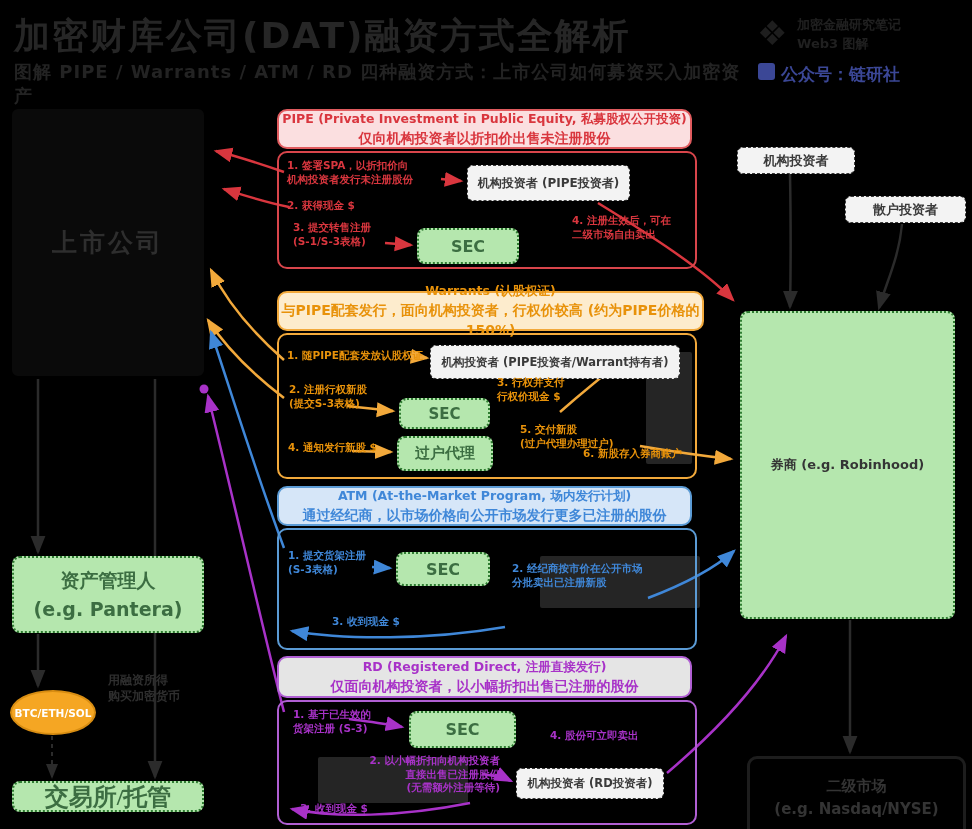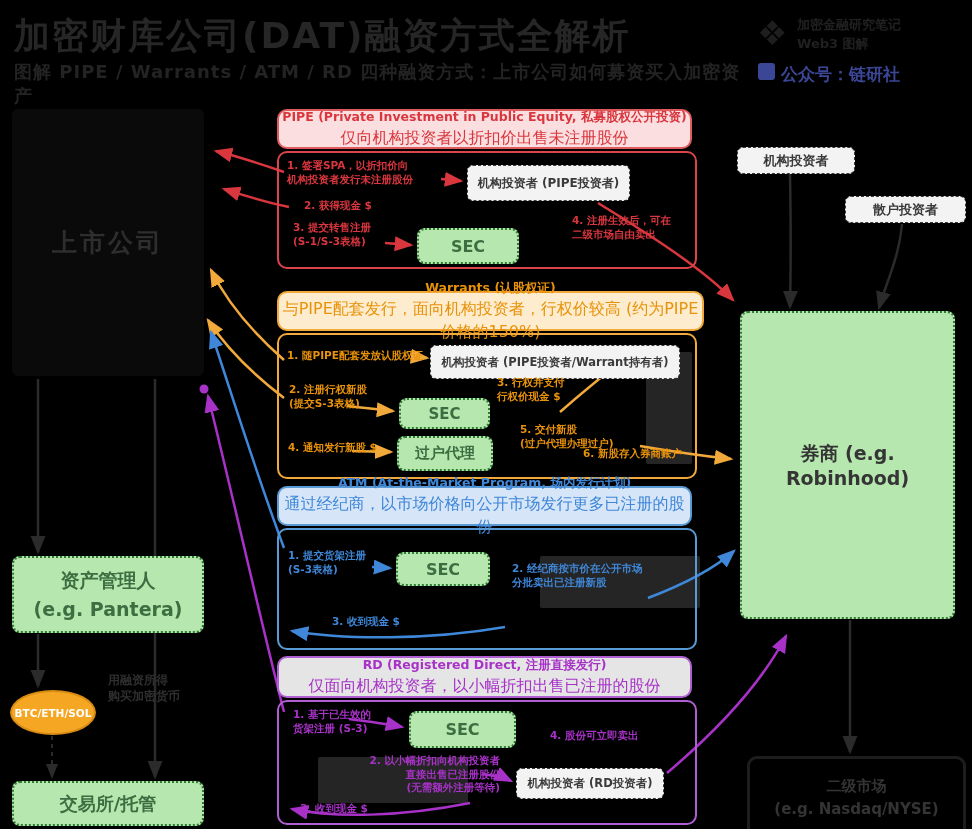--- a/index.html
+++ b/index.html
@@ -17,21 +17,21 @@
   
   .box{display:flex;align-items:center;justify-content:center;text-align:center;border-radius:8px;}
   .black-box{background:#0a0a0a;border:2px solid #000;color:#2e2e2e;font-size:25px;font-weight:bold;letter-spacing:3px;}
   .green{background:#b5e7ae;border:2px dotted #2f7d32;color:#3c6e42;font-weight:bold;}
   .white-dash{background:#f3f3f3;border:1.6px dashed #3a3a3a;color:#3a3a3a;font-weight:bold;border-radius:6px;}
   .outline-dark{background:transparent;border:3px solid #1d1d1d;color:#343434;font-weight:bold;border-radius:10px;}
   .ellipse{border-radius:50%;background:#f5a623;border:2px solid #d88d12;color:#fff;font-weight:bold;}
   
   .hdr{border-radius:10px;display:flex;flex-direction:column;align-items:center;justify-content:center;text-align:center;line-height:1.45;}
   .hdr .t1{font-size:12.5px;font-weight:bold;}
-  .hdr .t2{font-size:16px;font-weight:normal;}
+  .hdr .t2{font-size:14px;font-weight:bold;}
   .cont{border-radius:10px;background:transparent;}
   .pipe-h{background:#fbdfe0;border:2.5px solid #e05b5e;color:#d9363e;}
   .pipe-c{border:2.5px solid #d9454b;}
   .warr-h{background:#fdeccd;border:2.5px solid #f2a93b;color:#e8920a;}
   .warr-c{border:2.5px solid #f2a93b;}
   .atm-h{background:#d6e6f8;border:2.5px solid #5b9bd5;color:#3f87d8;}
   .atm-c{border:2.5px solid #5b9bd5;}
   .rd-h{background:#e5e5e5;border:2.5px solid #b05fd3;color:#a832c8;}
   .rd-c{border:2.5px solid #b05fd3;}
   
@@ -112,38 +112,38 @@
     <span class="sq"></span>
     <span>公众号：链研社</span>
   </div>
 
   <div class="abs box black-box" style="left:10px;top:107px;width:196px;height:271px;">上市公司</div>
   <div class="abs box green pre" style="left:12px;top:556px;width:192px;height:77px;font-size:19px;line-height:1.5;">资产管理人
 (e.g. Pantera)</div>
   <div class="abs pre" style="left:108px;top:672px;width:100px;font-size:12px;font-weight:bold;color:#2f2f2f;line-height:1.35;">用融资所得
 购买加密货币</div>
   <div class="abs box ellipse" style="left:10px;top:690px;width:86px;height:45px;font-size:10.5px;">BTC/ETH/SOL</div>
-  <div class="abs box green" style="left:12px;top:781px;width:192px;height:45px;font-size:18px;">交易所/托管</div>
+  <div class="abs box green" style="left:12px;top:781px;width:192px;height:31px;font-size:24px;font-family:Liberation Serif, serif;">交易所/托管</div>
 
   <div class="abs box white-dash" style="left:737px;top:147px;width:118px;height:27px;font-size:13px;">机构投资者</div>
   <div class="abs box white-dash" style="left:845px;top:196px;width:121px;height:27px;font-size:13px;">散户投资者</div>
-  <div class="abs box green" style="left:740px;top:311px;width:215px;height:308px;font-size:19px;color:#353535;">券商 (e.g. Robinhood)</div>
+  <div class="abs box green" style="left:740px;top:311px;width:215px;height:308px;font-size:13px;color:#353535;">券商 (e.g. Robinhood)</div>
   <div class="abs box outline-dark pre" style="left:747px;top:756px;width:219px;height:83px;font-size:15px;line-height:1.5;">二级市场
 (e.g. Nasdaq/NYSE)</div>
 
   <div class="abs hdr pipe-h" style="left:277px;top:109px;width:415px;height:40px;">
     <div class="t1">PIPE (Private Investment in Public Equity, 私募股权公开投资)</div>
     <div class="t2">仅向机构投资者以折扣价出售未注册股份</div>
   </div>
   <div class="abs cont pipe-c" style="left:277px;top:151px;width:420px;height:118px;"></div>
   <div class="abs box white-dash" style="left:467px;top:165px;width:163px;height:36px;font-size:12px;">机构投资者 (PIPE投资者)</div>
   <div class="abs box green" style="left:417px;top:228px;width:102px;height:36px;font-size:16px;">SEC</div>
   <div class="abs lbl red pre" style="left:287px;top:159px;width:170px;">1. 签署SPA，以折扣价向
 机构投资者发行未注册股份</div>
-  <div class="abs lbl red pre" style="left:304px;top:199px;width:110px;">2. 获得现金 $</div>
+  <div class="abs lbl red pre" style="left:287px;top:199px;width:110px;">2. 获得现金 $</div>
   <div class="abs lbl red pre" style="left:293px;top:221px;width:120px;">3. 提交转售注册
 (S-1/S-3表格)</div>
   <div class="abs lbl red pre" style="left:572px;top:214px;width:135px;">4. 注册生效后，可在
 二级市场自由卖出</div>
 
   <div class="abs hdr warr-h" style="left:277px;top:291px;width:427px;height:40px;">
     <div class="t1">Warrants (认股权证)</div>
     <div class="t2">与PIPE配套发行，面向机构投资者，行权价较高 (约为PIPE价格的150%)</div>
   </div>
   <div class="abs cont warr-c" style="left:277px;top:333px;width:420px;height:146px;"></div>

